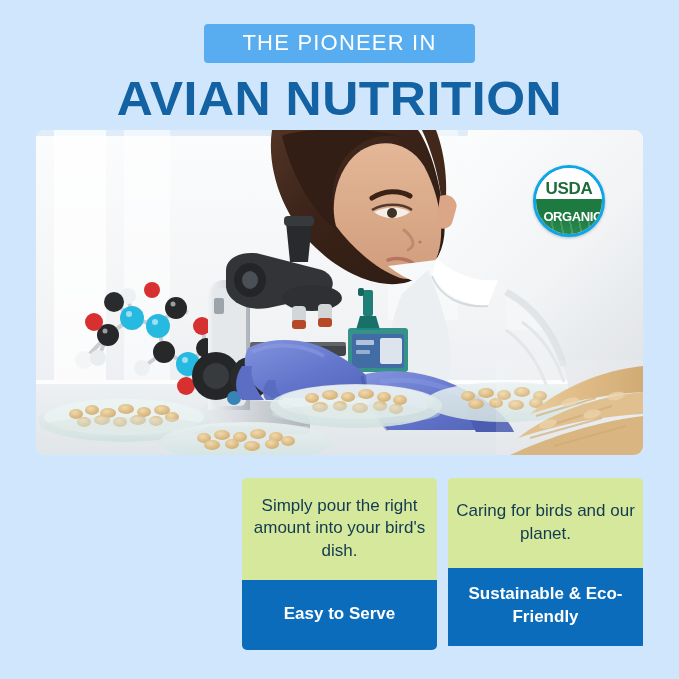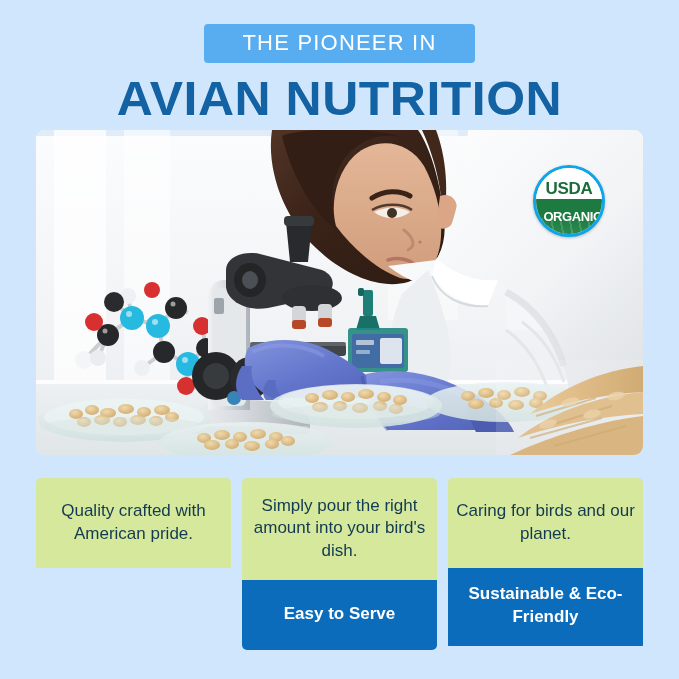--- a/index.html
+++ b/index.html
@@ -488,21 +488,20 @@
     </div>
     <div class="usda-bottom">
       <span>ORGANIC</span>
     </div>
   </div>
 </div>
 
 <div class="cards">
 
   <div class="card">
-    <div class="card-top">Quality crafted with American pride.</div>
   </div>
 
   <div class="card">
     <div class="card-top">Simply pour the right amount into your bird's dish.</div>
     <div class="card-bottom">Easy to Serve</div>
   </div>
 
   <div class="card">
     <div class="card-top">Caring for birds and our planet.</div>
     <div class="card-bottom">Sustainable &amp; Eco-Friendly</div>

